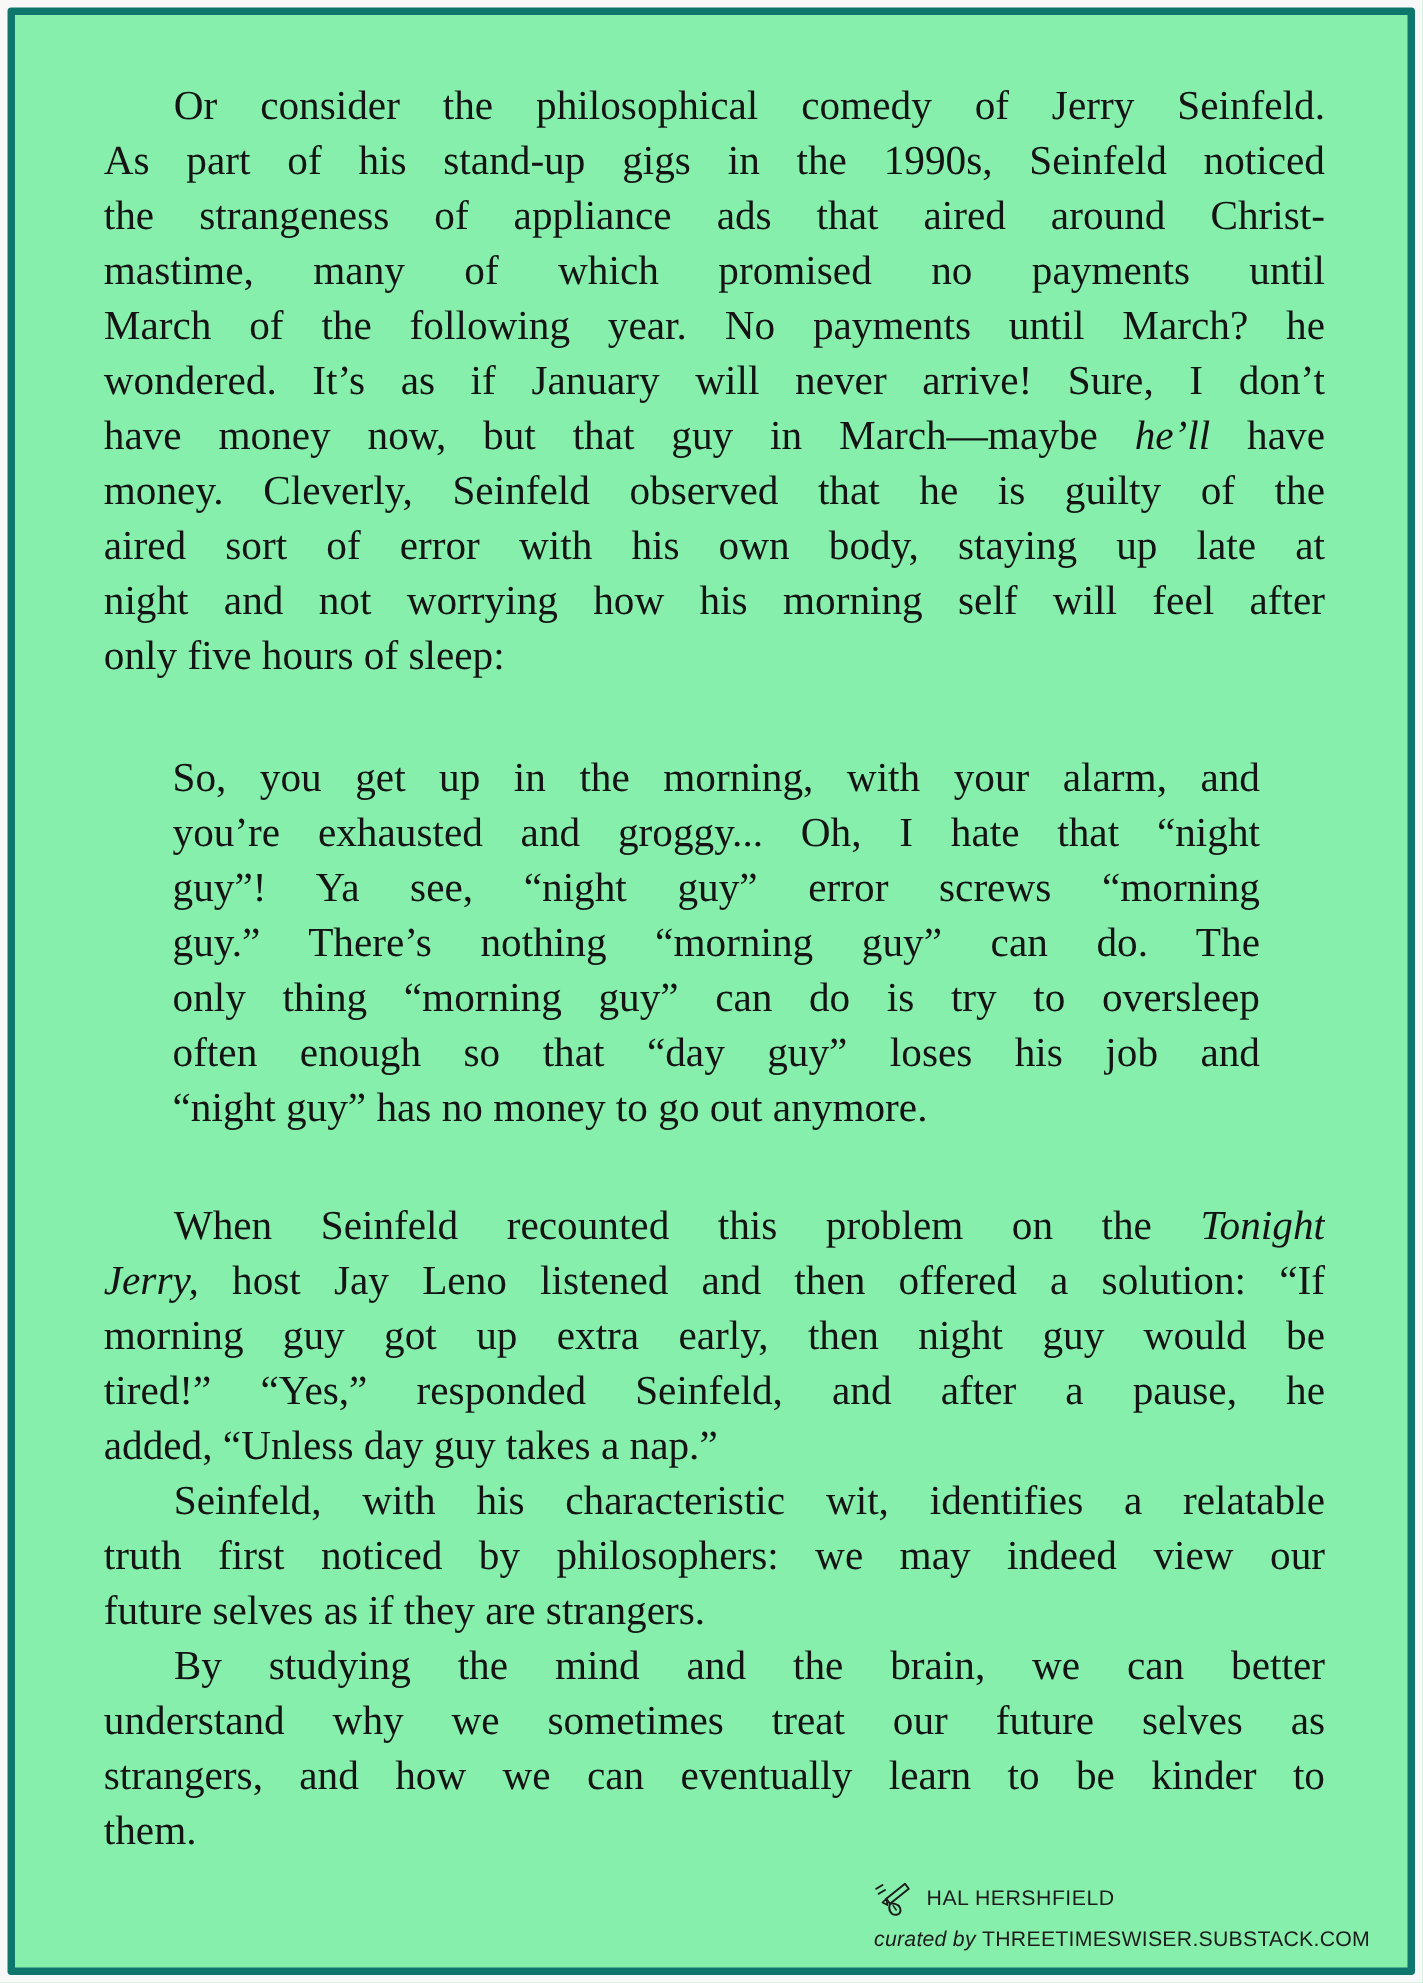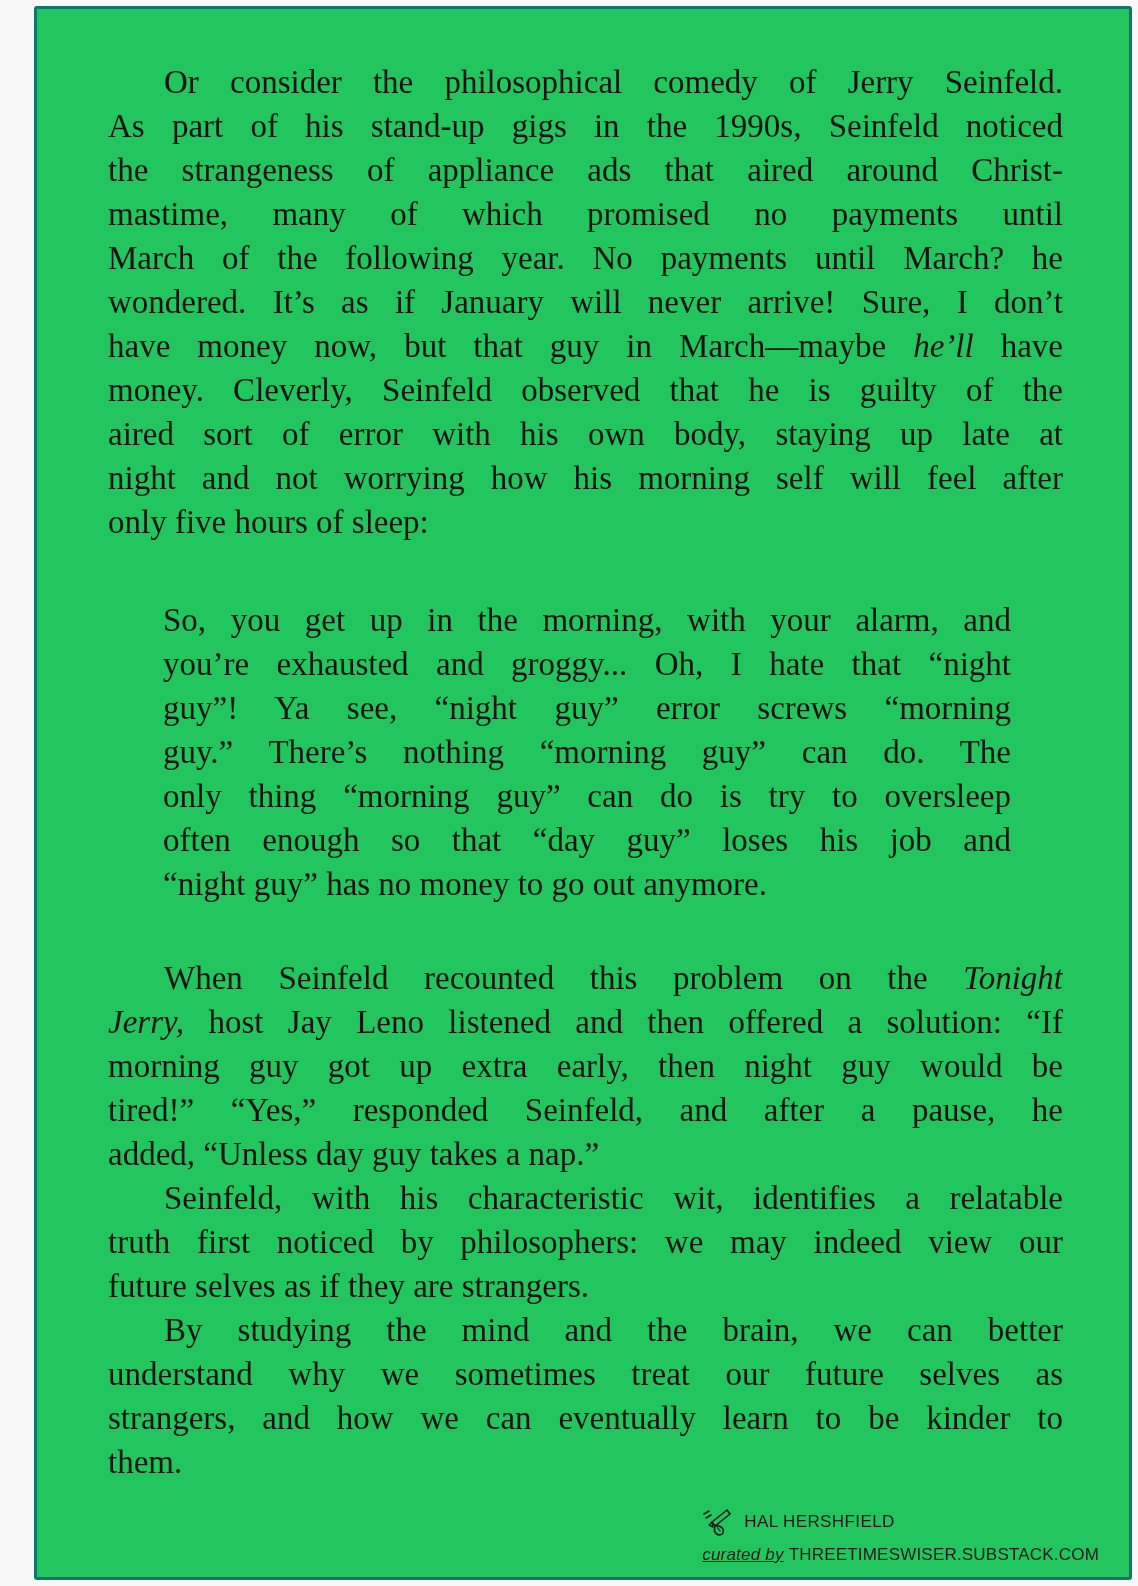--- a/index.html
+++ b/index.html
@@ -6,26 +6,25 @@
     margin: 0;
     padding: 0;
     width: 1138px;
     height: 1586px;
     background: #f8f8f8;
     font-family: "Liberation Serif", serif;
   }
   .page {
     position: absolute;
     left: 6px; top: 6px; right: 6px; bottom: 6px;
-    background: #22c55e;
-    border: 3px solid #0f766e;
+    background: #86efac;
+    border: 6px solid #0f766e;
     border-radius: 3px;
     box-sizing: border-box;
     overflow: hidden;
-    margin-left: 28px;
   }
   .content {
     padding: 51px 66px 0 71px;
     color: #141414;
     font-size: 33px;
     line-height: 44px;
   }
   .para { margin: 0; }
   .line {
     text-align: justify;
@@ -59,21 +58,20 @@
     margin-right: 10px;
   }
   .footer-icon svg { display: block; }
   .footer-line2 {
     font-size: 17px;
     letter-spacing: 0.2px;
   }
   .curated {
     font-style: italic;
     margin-right: 5px;
-    text-decoration: underline;
   }
 </style>
 </head>
 <body>
 
 <div class="page">
 
   <div class="content">
       <div class="para body">
         <div class="line indent"><span>Or consider the philosophical comedy of Jerry Seinfeld.</span></div>

